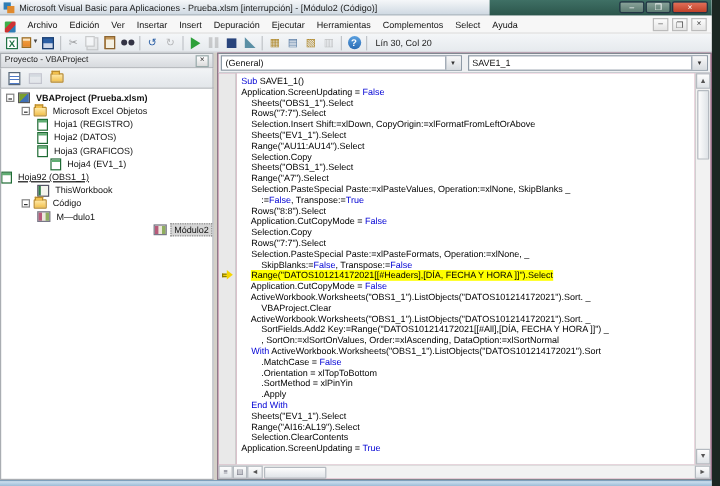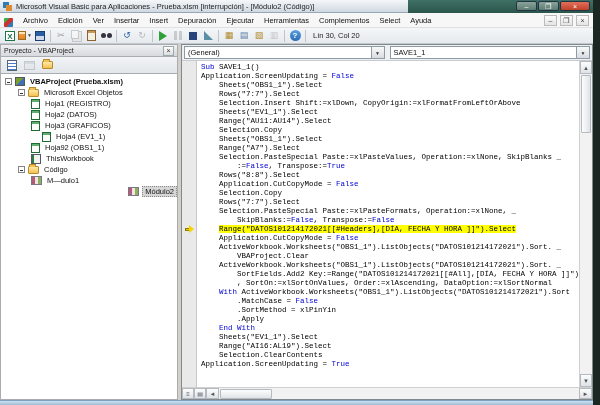--- a/index.html
+++ b/index.html
@@ -105,21 +105,21 @@
   .combo { flex:1; height:13px; background:#fff; border:1px solid #8e9aa6; display:flex; align-items:center; }
   .combo .val { flex:1; font-size:7.5px; padding-left:3px; color:#111; white-space:nowrap; overflow:hidden; }
   .combo .drop { width:13px; height:11px; background:linear-gradient(#f8f8f8,#d8dce0); border-left:1px solid #8e9aa6;
                  font-size:5px; color:#333; display:flex; align-items:center; justify-content:center; }
   .code-area { flex:1; display:flex; min-height:0; position:relative; }
   .indicator-margin { width:15px; flex:0 0 15px; background:#e9e9e9; border-right:1px solid #c8c8c8; position:relative; }
   .cur-arrow { position:absolute; left:3px; display:flex; align-items:center; }
   .cur-arrow .stem { width:4px; height:3px; background:#f5d400; border:1px solid #8a7a00; border-right:none; }
   .cur-arrow .head { width:0; height:0; border-left:5px solid #f5d400; border-top:4px solid transparent; border-bottom:4px solid transparent; }
   .code-pane { flex:1; overflow:hidden; padding:2px 0 0 4px; background:#fff; }
-  .code-line { font-family:Liberation Mono, monospace; font-size:7.5px;
+  .code-line { font-family:Liberation Sans, sans-serif; font-size:7.5px;
                line-height:9px; height:9px; white-space:pre; color:#000; }
   .kw { color:#0000d4; }
   .hl-yellow { background:#ffff00; }
 
   
   .vscroll { width:13px; flex:0 0 13px; background:#f2f2f2; border-left:1px solid #d0d0d0;
              display:flex; flex-direction:column; }
   .scroll-btn { height:13px; flex:0 0 13px; background:linear-gradient(#fdfdfd,#dfe3e7); border:1px solid #b4bac0;
                 font-size:6px; color:#555; display:flex; align-items:center; justify-content:center; }
   .v-thumb { height:58px; margin:1px; background:linear-gradient(90deg,#fdfdfd,#dfe3e7); border:1px solid #b4bac0; border-radius:1px; }
@@ -266,21 +266,21 @@
             <span class="lbl">Hoja2 (DATOS)</span>
           </div>
           <div class="tree-row" style="padding-left: 30px;">
             <div class="tree-icon icon-sheet"></div>
             <span class="lbl">Hoja3 (GRAFICOS)</span>
           </div>
           <div class="tree-row" style="padding-left: 41px;">
             <div class="tree-icon icon-sheet"></div>
             <span class="lbl">Hoja4 (EV1_1)</span>
           </div>
-          <div class="tree-row" style="padding-left: 30px;">
+          <div class="tree-row" style=" text-decoration: underline;">
             <div class="tree-icon icon-sheet"></div>
             <span class="lbl">Hoja92 (OBS1_1)</span>
           </div>
           <div class="tree-row" style="padding-left: 30px;">
             <div class="tree-icon icon-book"></div>
             <span class="lbl">ThisWorkbook</span>
           </div>
           <div class="tree-row" style="padding-left: 17px;">
             <div class="expander"></div>
             <div class="tree-icon icon-folder"></div>
@@ -336,20 +336,21 @@
             <div class="code-line">        SkipBlanks:=<span class="kw">False</span>, Transpose:=<span class="kw">False</span></div>
             <div class="code-line">    <span class="hl-yellow">Range("DATOS101214172021[[#Headers],[DÍA, FECHA Y HORA ]]").Select</span></div>
             <div class="code-line">    Application.CutCopyMode = <span class="kw">False</span></div>
             <div class="code-line">    ActiveWorkbook.Worksheets("OBS1_1").ListObjects("DATOS101214172021").Sort. _</div>
             <div class="code-line">        VBAProject.Clear</div>
             <div class="code-line">    ActiveWorkbook.Worksheets("OBS1_1").ListObjects("DATOS101214172021").Sort. _</div>
             <div class="code-line">        SortFields.Add2 Key:=Range("DATOS101214172021[[#All],[DÍA, FECHA Y HORA ]]") _</div>
             <div class="code-line">        , SortOn:=xlSortOnValues, Order:=xlAscending, DataOption:=xlSortNormal</div>
             <div class="code-line">    <span class="kw">With</span> ActiveWorkbook.Worksheets("OBS1_1").ListObjects("DATOS101214172021").Sort</div>
             <div class="code-line">        .MatchCase = <span class="kw">False</span></div>
+            <div class="code-line">        .Orientation = xlTopToBottom</div>
             <div class="code-line">        .SortMethod = xlPinYin</div>
             <div class="code-line">        .Apply</div>
             <div class="code-line">    <span class="kw">End</span> <span class="kw">With</span></div>
             <div class="code-line">    Sheets("EV1_1").Select</div>
             <div class="code-line">    Range("AI16:AL19").Select</div>
             <div class="code-line">    Selection.ClearContents</div>
             <div class="code-line">Application.ScreenUpdating = <span class="kw">True</span></div>
           </div>
         <div class="vscroll">
           <div class="scroll-btn">▲</div>

